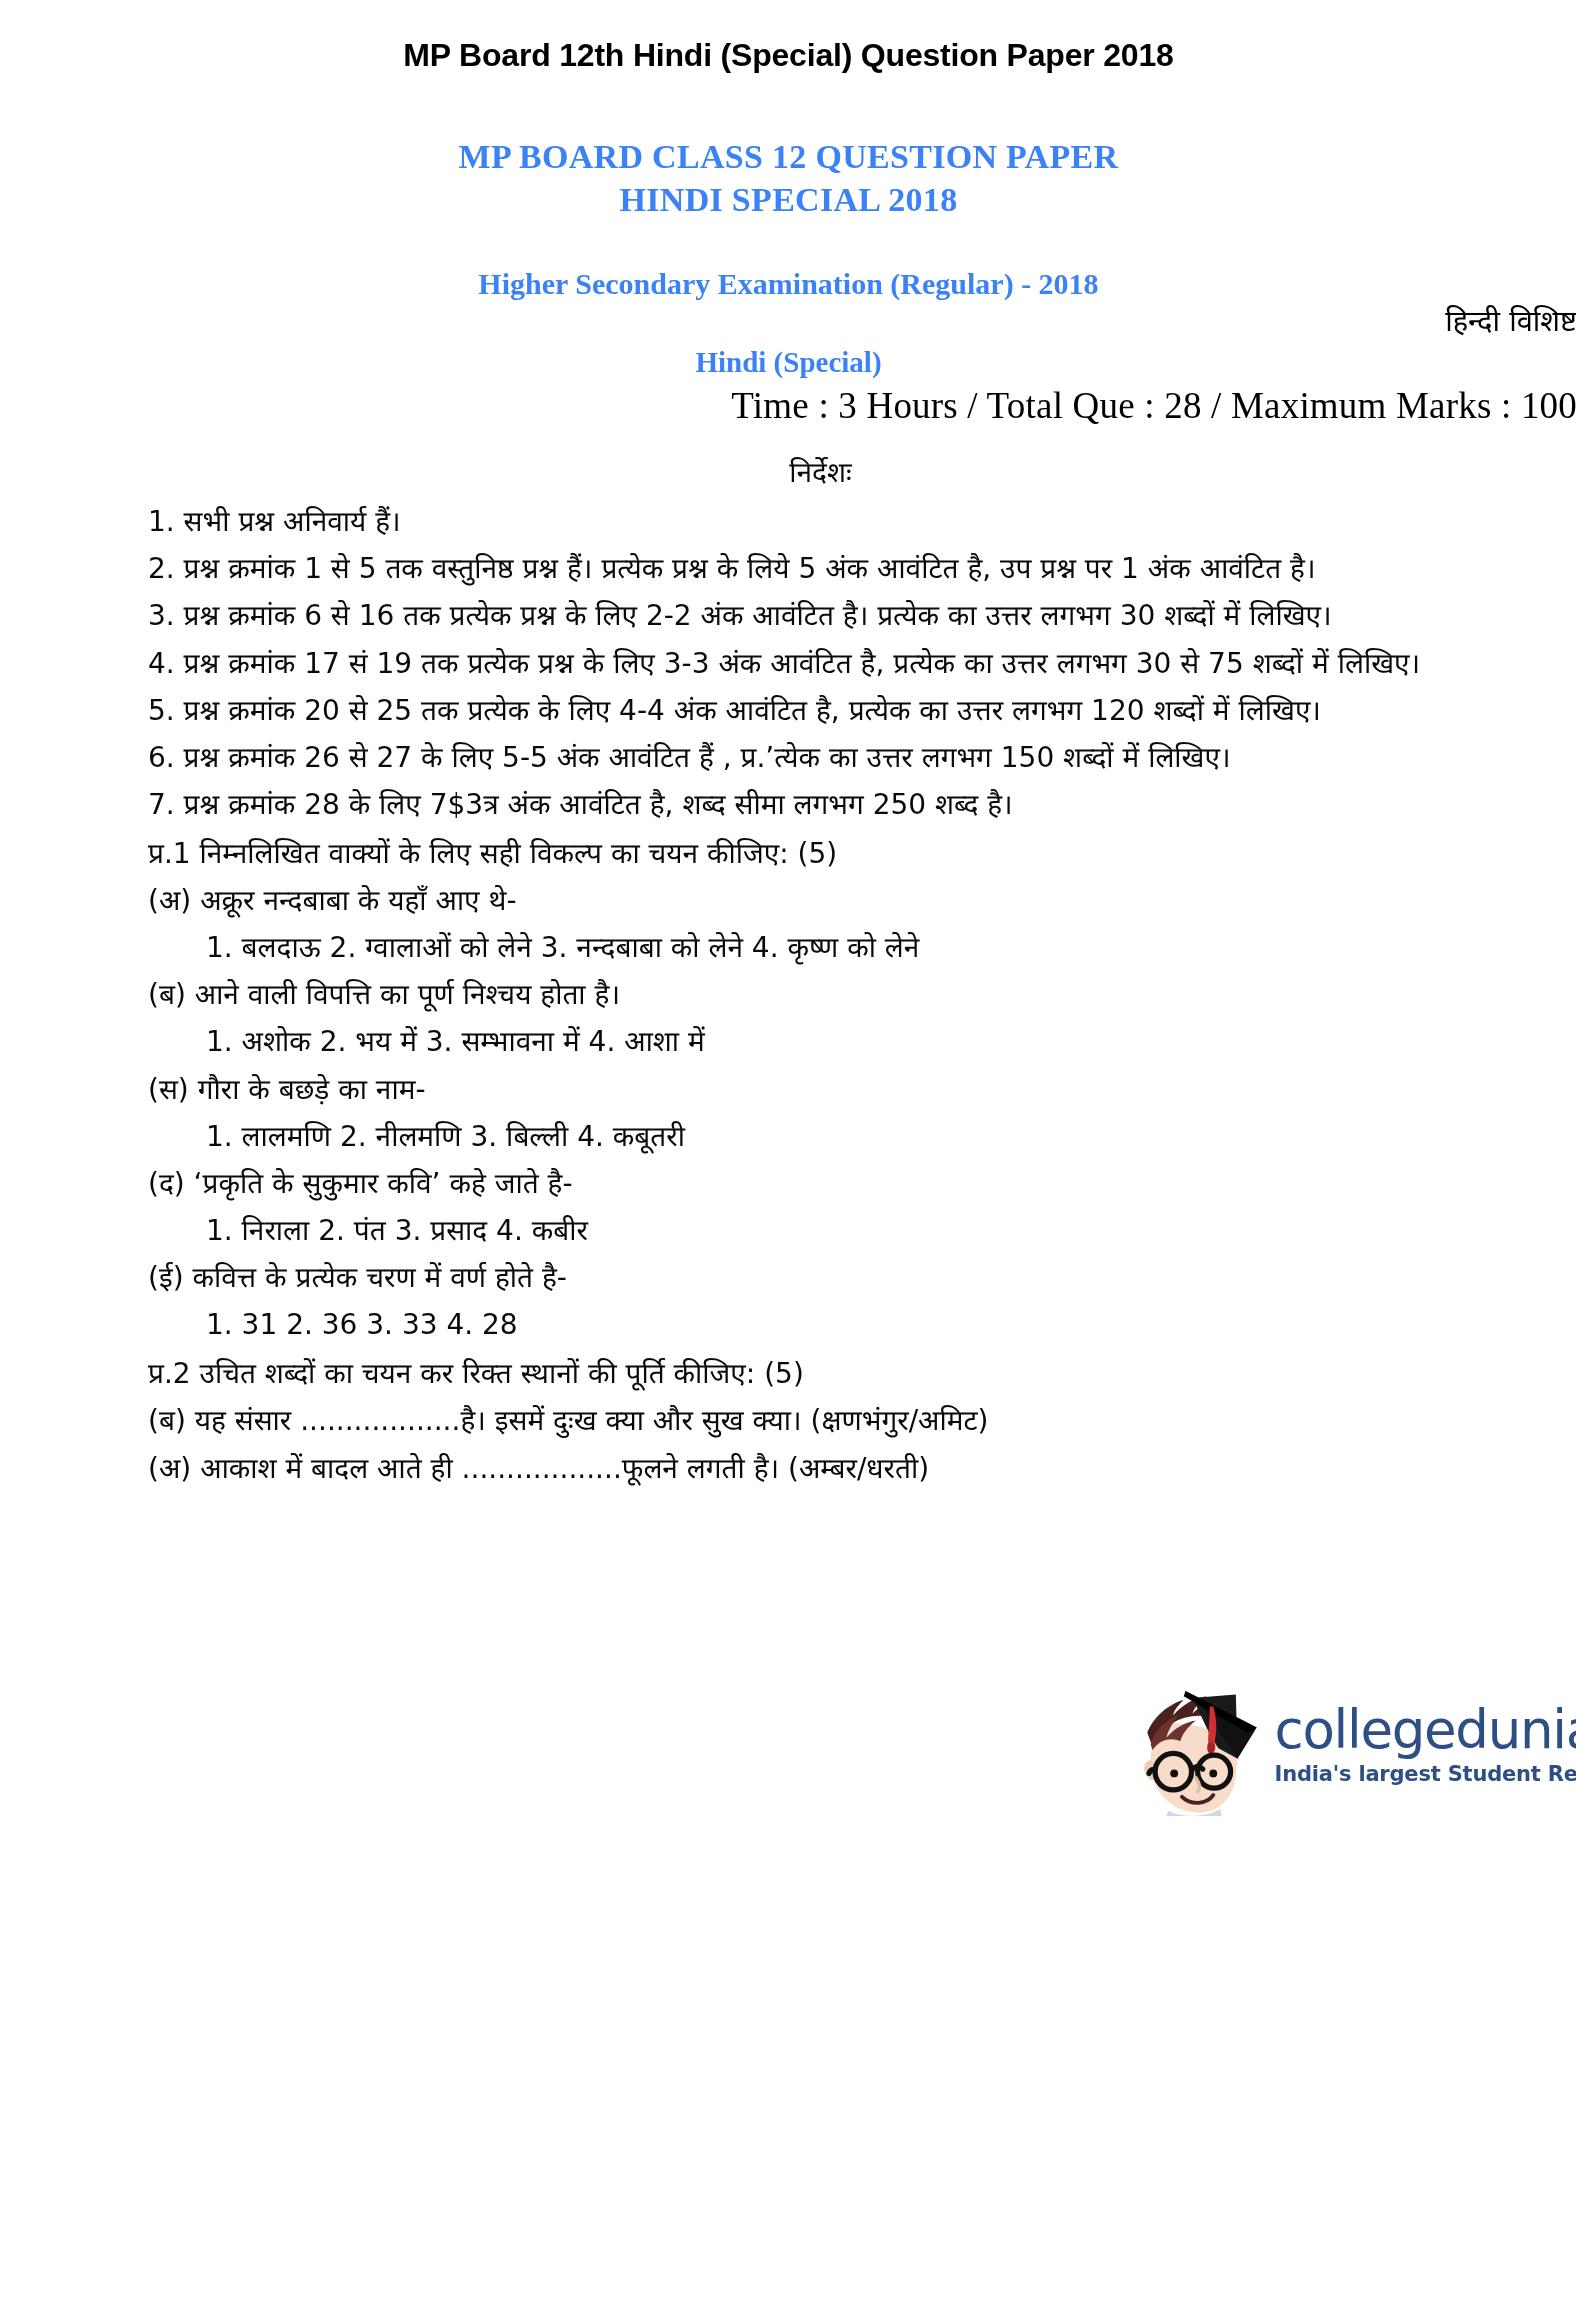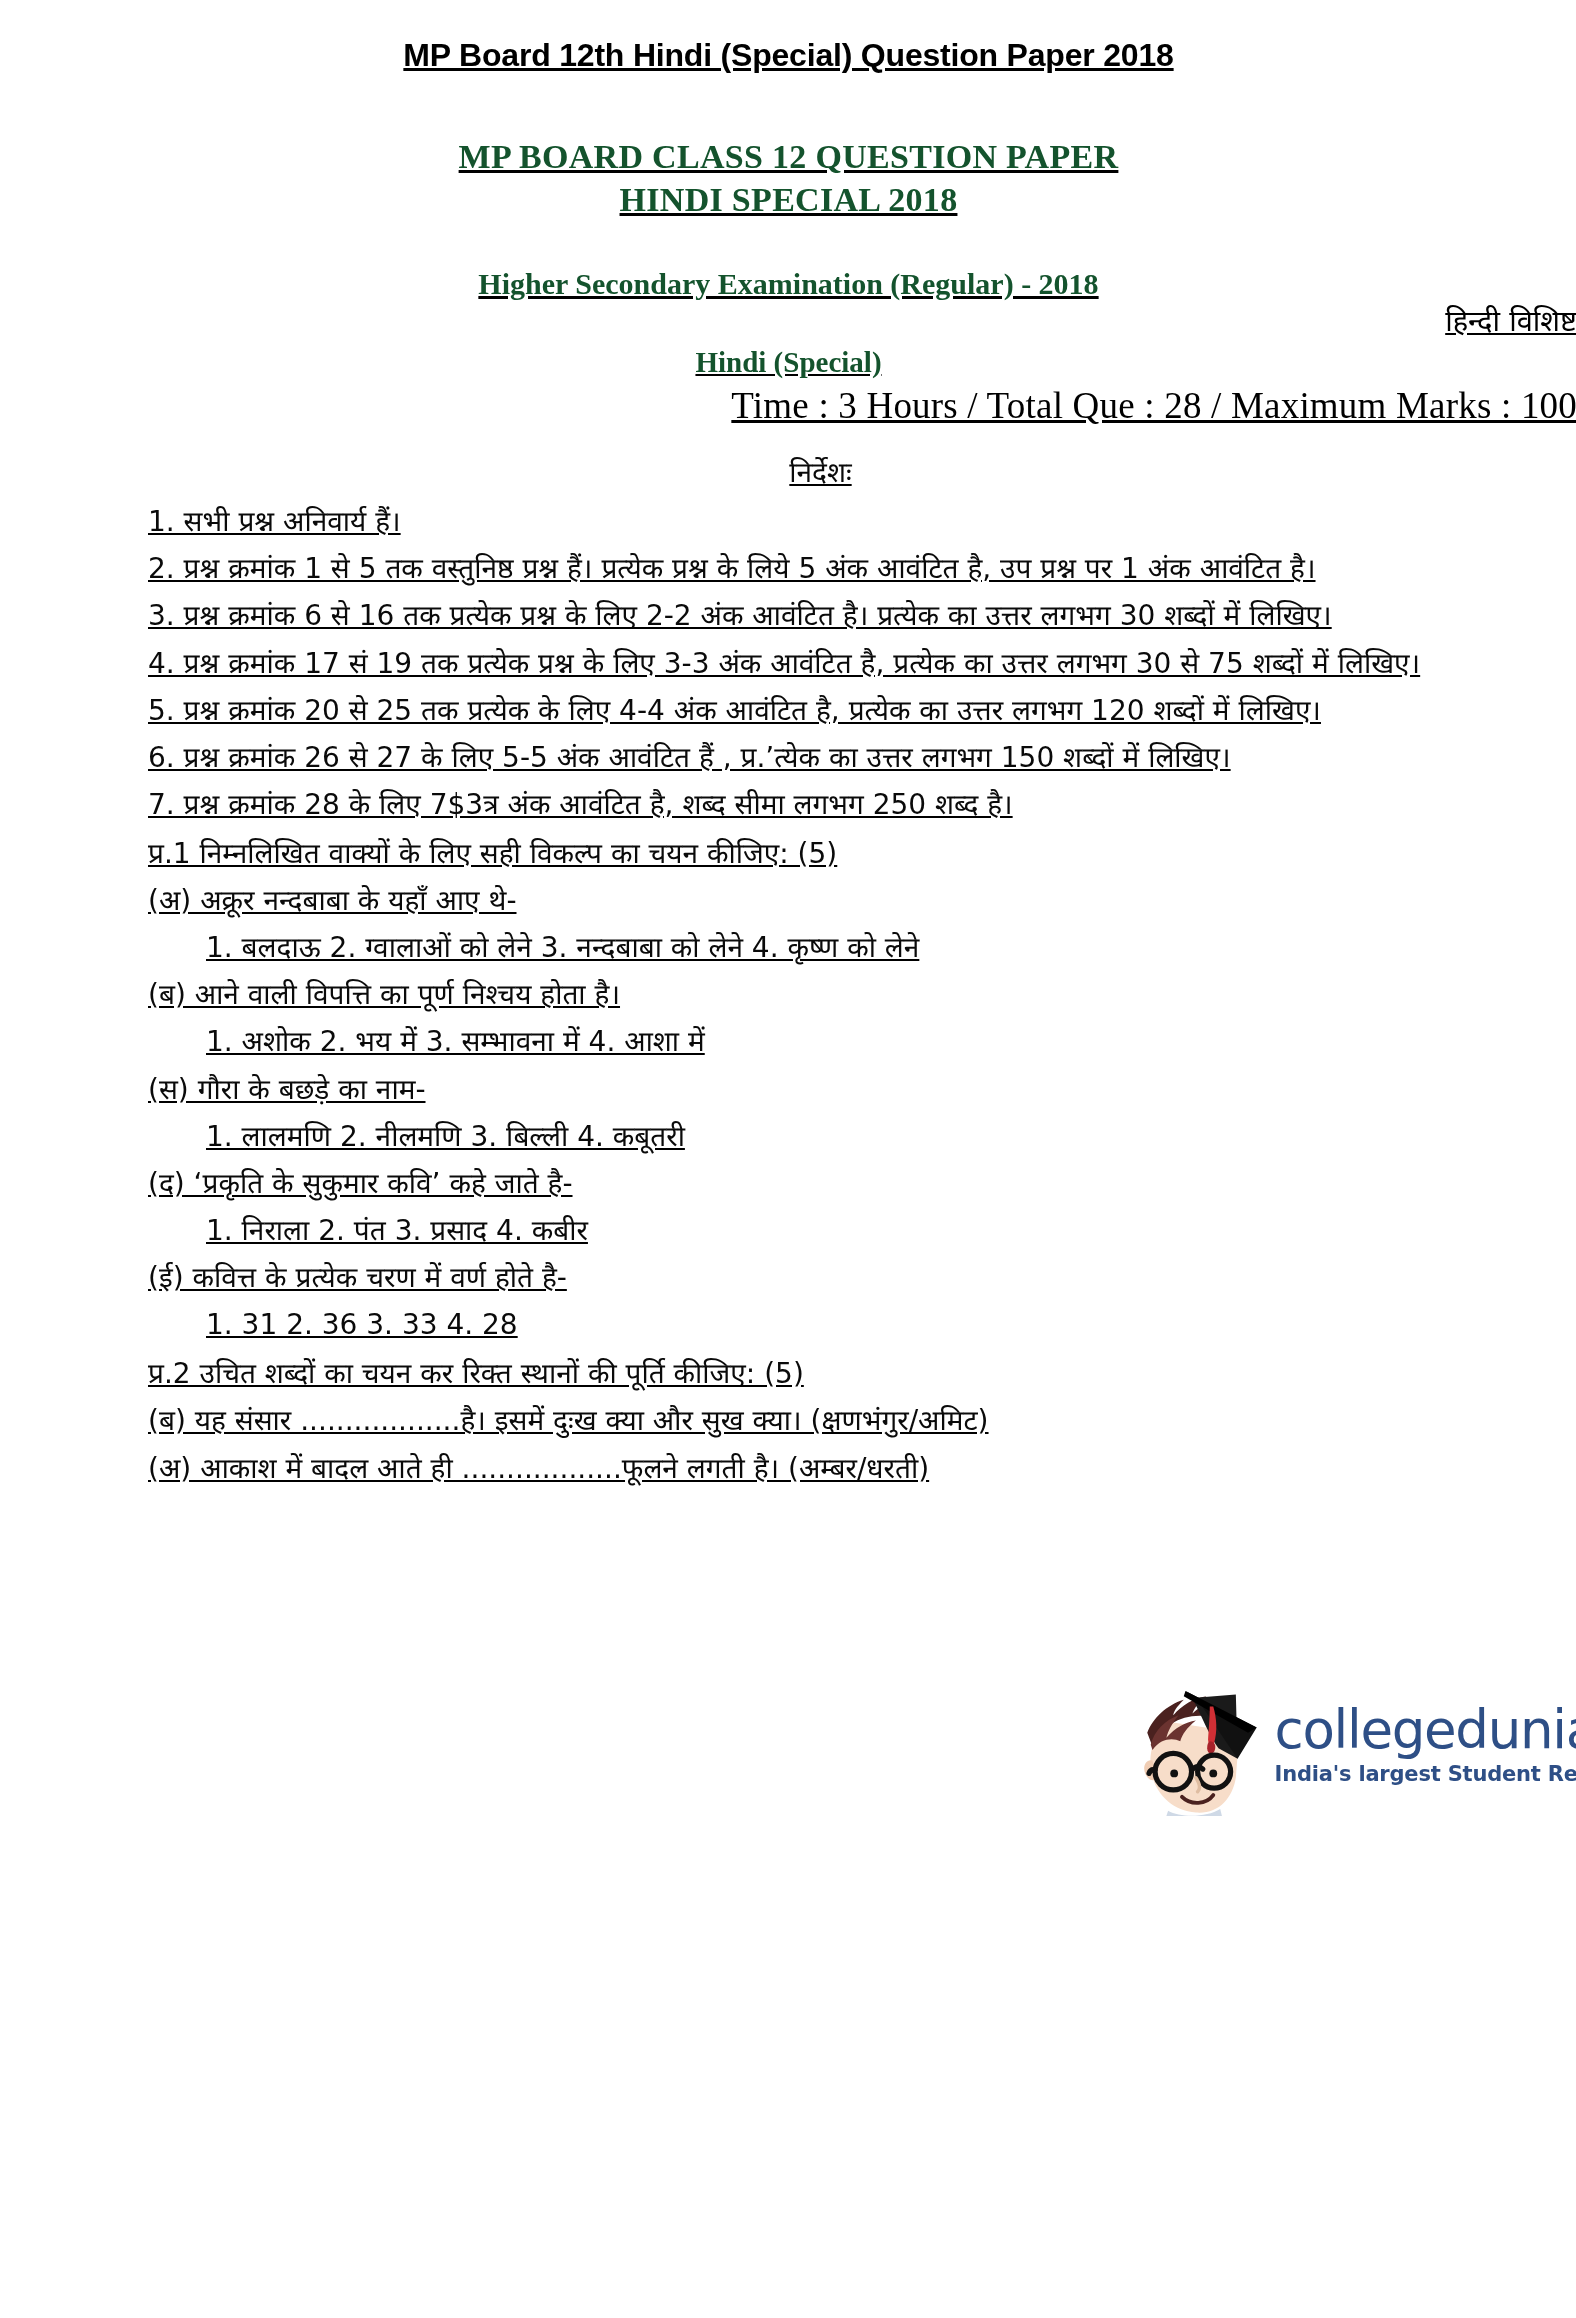--- a/index.html
+++ b/index.html
@@ -16,39 +16,38 @@
     font-family: "DejaVu Sans", "Liberation Sans", sans-serif;
     color: #000000;
     -webkit-font-smoothing: antialiased;
   }
 
   .page {
     position: relative;
     width: 1577px;
     height: 1827px;
     box-sizing: border-box;
-    text-decoration: underline;
   }
 
   
   .doc-title {
     text-align: center;
     font-family: "Liberation Sans", "DejaVu Sans", sans-serif;
     font-weight: bold;
     font-size: 32px;
     letter-spacing: -0.2px;
     margin: 0;
     padding-top: 37px;
   }
 
   .serif-head {
     text-align: center;
     font-family: "Liberation Serif", "DejaVu Serif", serif;
     font-weight: bold;
-    color: #14532d;
+    color: #3b82f6;
     margin: 0;
   }
 
   .head-block-1 {
     padding-top: 62px;
     font-size: 34px;
     line-height: 1.26;
     letter-spacing: 0.3px;
   }
 

